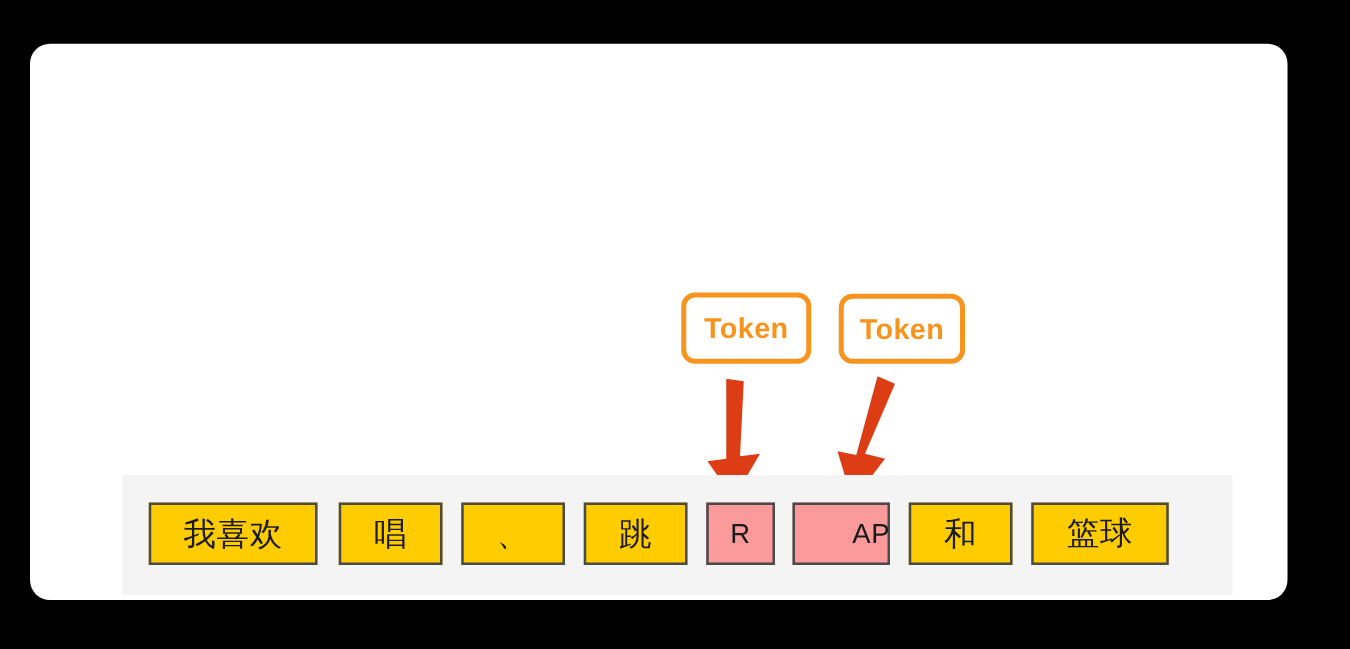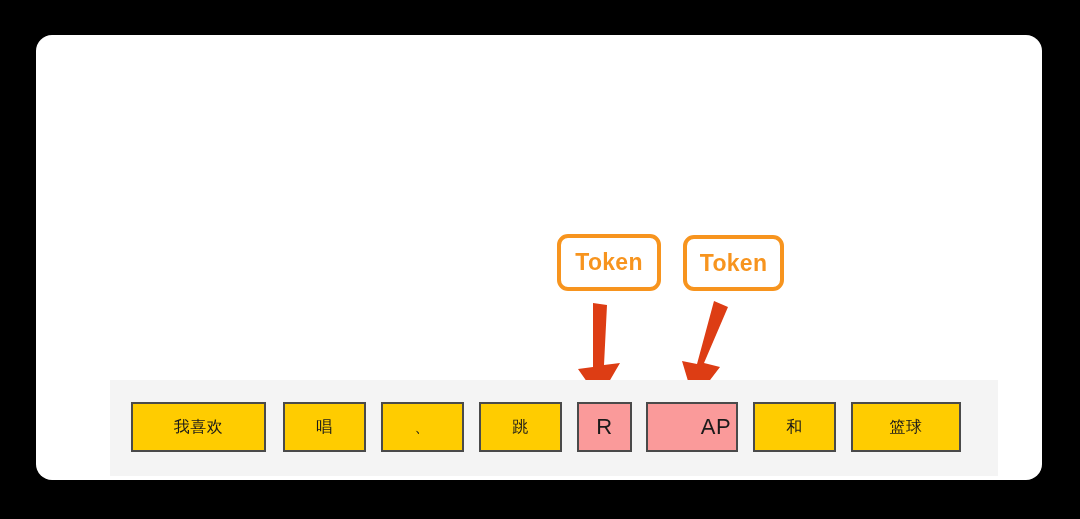--- a/index.html
+++ b/index.html
@@ -16,21 +16,21 @@
   }
   #stage {
     position: relative;
     width: 1080px;
     height: 519px;
     background: #000000;
   }
   
   #card {
     position: absolute;
-    left: 36px;
+    left: 24px;
     top: 35px;
     width: 1006px;
     height: 445px;
     background: #ffffff;
     border-radius: 16px;
   }
   
   #token-band {
     position: absolute;
     left: 74px;
@@ -48,21 +48,21 @@
     display: flex;
     align-items: center;
   }
   .token-box {
     height: 50px;
     box-sizing: border-box;
     border: 2px solid #4a4a4a;
     display: flex;
     align-items: center;
     justify-content: center;
-    font-size: 16px;
+    font-size: 26px;
     line-height: 1;
     color: #1a1a1a;
     letter-spacing: 0.5px;
   }
   .token-box.word {
     background: #ffcc00;
   }
   .token-box.subword {
     background: #fa9a9a;
     font-family: "Liberation Sans", "DejaVu Sans", sans-serif;
@@ -135,20 +135,20 @@
       <polygon points="48,0 62,6 38,62 54,66 28,100 16,60 31,63" fill="#dd3d14"></polygon>
     </svg>
 
     <div id="token-band">
       <div id="token-row" style="padding-left: 21px;">
           <div class="token-box word" style="width: 135px; margin-right: 17px;">我喜欢</div>
           <div class="token-box word" style="width: 83px; margin-right: 15px;">唱</div>
           <div class="token-box word" style="width: 83px; margin-right: 15px;">、</div>
           <div class="token-box word" style="width: 83px; margin-right: 15px;">跳</div>
           <div class="token-box subword" style="width: 55px; margin-right: 14px;">R</div>
-          <div class="token-box subword" style="width: 92px; margin-right: 15px; padding-left: 48px;">AP</div>
+          <div class="token-box subword" style="width: 78px; margin-right: 15px; padding-left: 48px;">AP</div>
           <div class="token-box word" style="width: 83px; margin-right: 15px;">和</div>
           <div class="token-box word" style="width: 110px; margin-right: 0px; font-family: Liberation Serif, serif;">篮球</div>
         </div>
     </div>
 
   </div>
 </div>
 
 </body></html>

